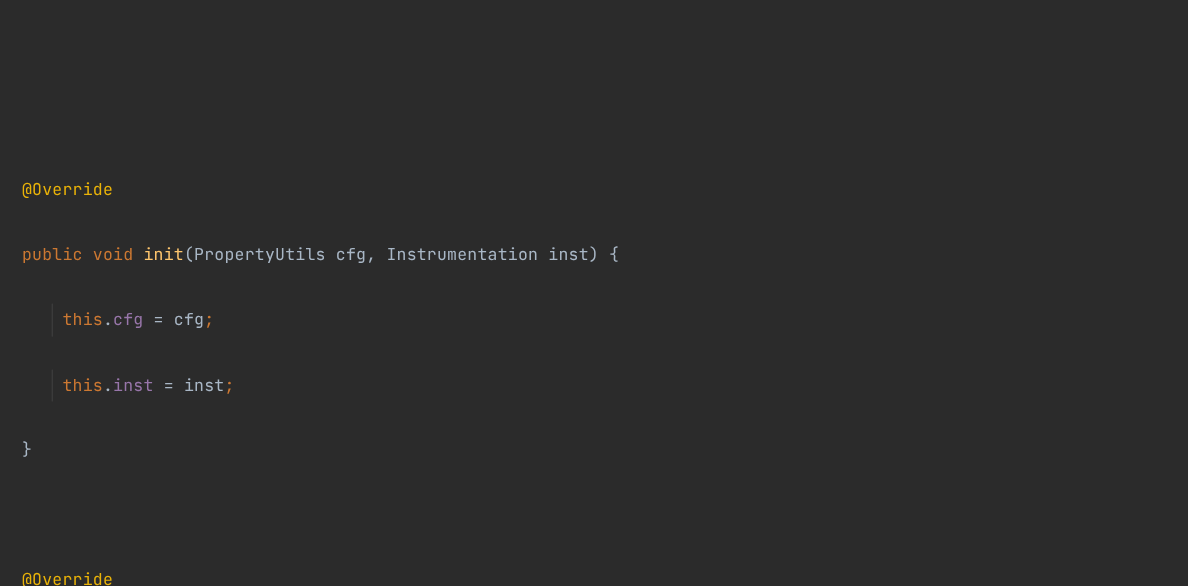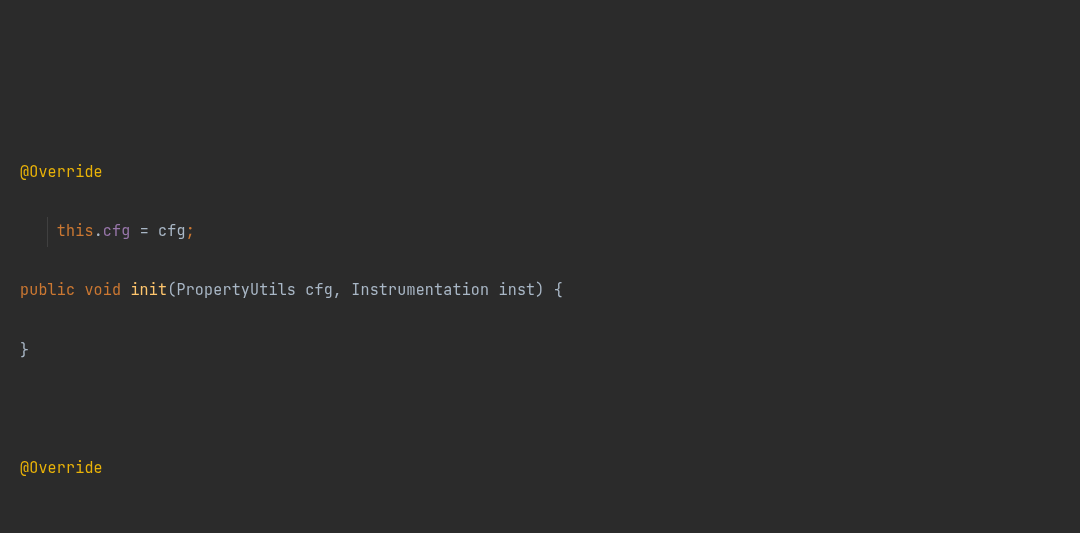--- a/index.html
+++ b/index.html
@@ -37,22 +37,23 @@
   .punct  { color: #a9b7c6; }
   .param  { color: #a9b7c6; }
 </style>
 </head>
 <body>
 
 
 
 <div>
 <div class="line"><span class="anno">@Override</span></div>
+<div class="line"><span class="kw">public</span> <span class="kw">void</span> <span class="mname">init</span><span class="punct">(</span><span class="type">PropertyUtils</span> <span class="param">cfg</span><span class="punct">,</span> <span class="type">Instrumentation</span> <span class="param">inst</span><span class="punct">)</span> <span class="punct">{</span></div>
 <div class="line"><span class="guide1"></span>    <span class="kw">this</span><span class="punct">.</span><span class="field">cfg</span><span class="punct"> = </span><span class="ident">cfg</span><span class="semi">;</span></div>
-<div class="line"><span class="kw">public</span> <span class="kw">void</span> <span class="mname">init</span><span class="punct">(</span><span class="type">PropertyUtils</span> <span class="param">cfg</span><span class="punct">,</span> <span class="type">Instrumentation</span> <span class="param">inst</span><span class="punct">)</span> <span class="punct">{</span></div>
+<div class="line"><span class="guide1"></span>    <span class="kw">this</span><span class="punct">.</span><span class="field">inst</span><span class="punct"> = </span><span class="ident">inst</span><span class="semi">;</span></div>
 <div class="line"><span class="punct">}</span></div>
 <div class="line"> </div>
 <div class="line"><span class="anno">@Override</span></div>
 
 
 
 
 
 
 

